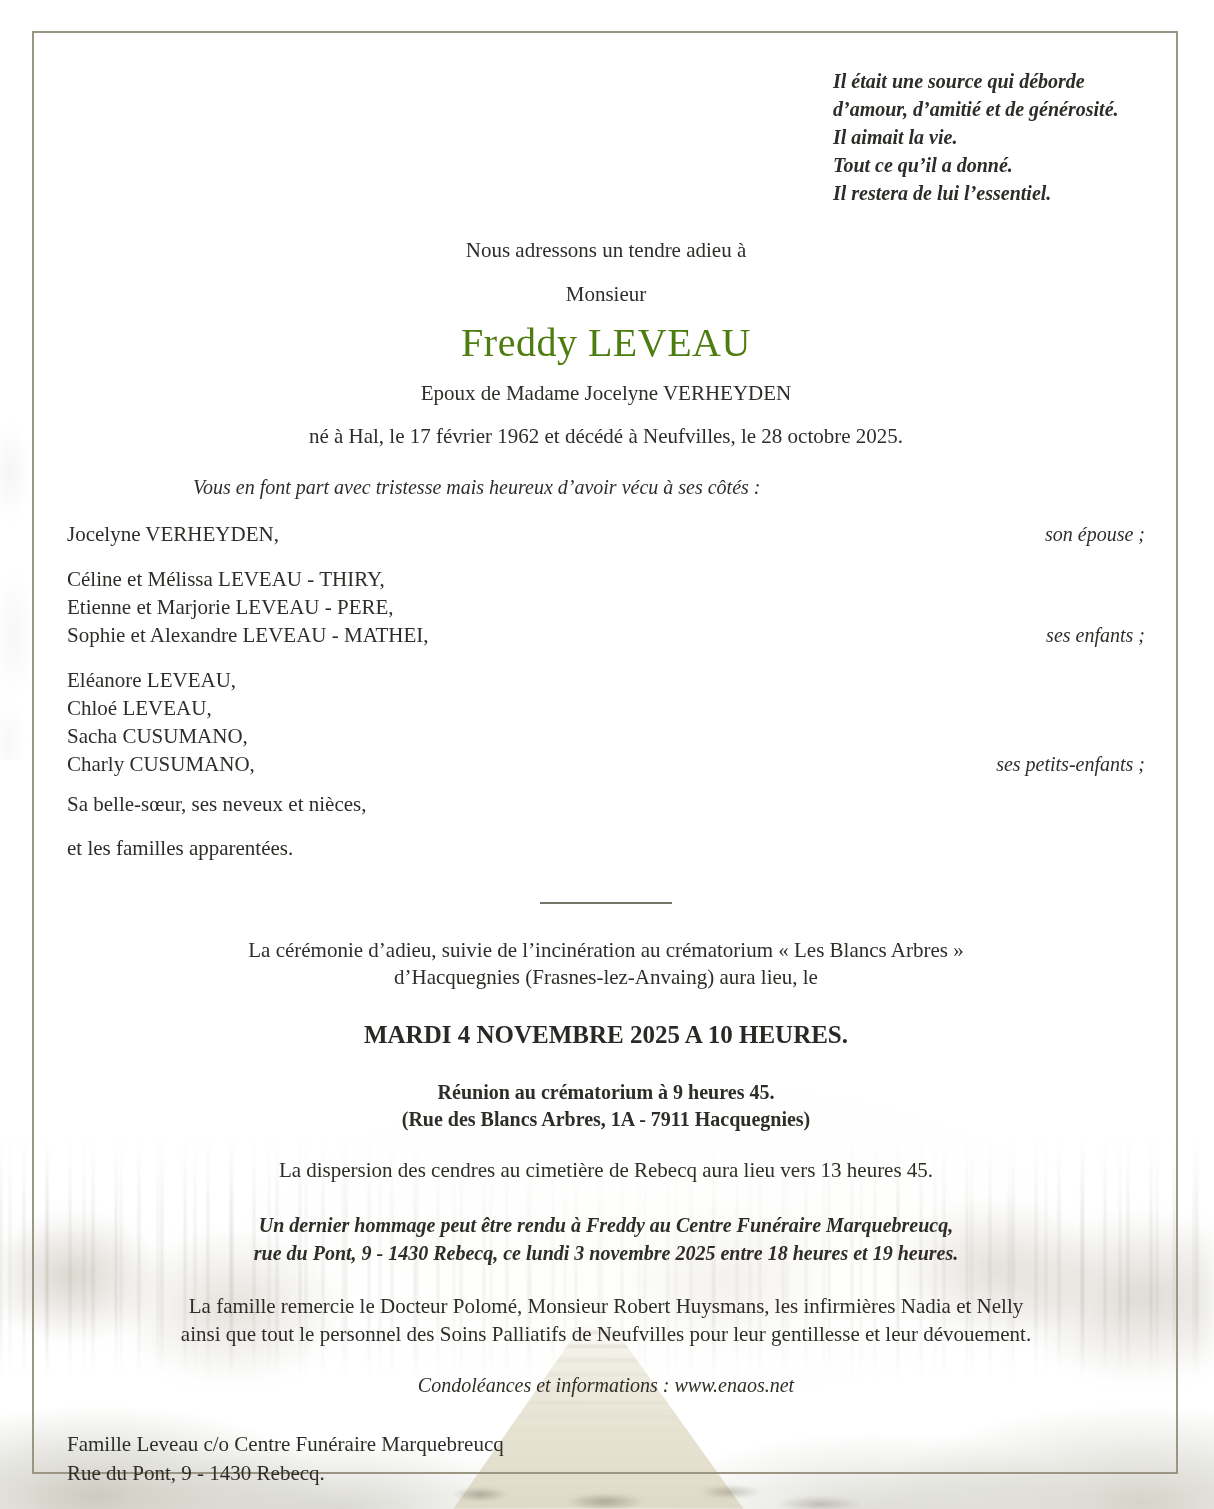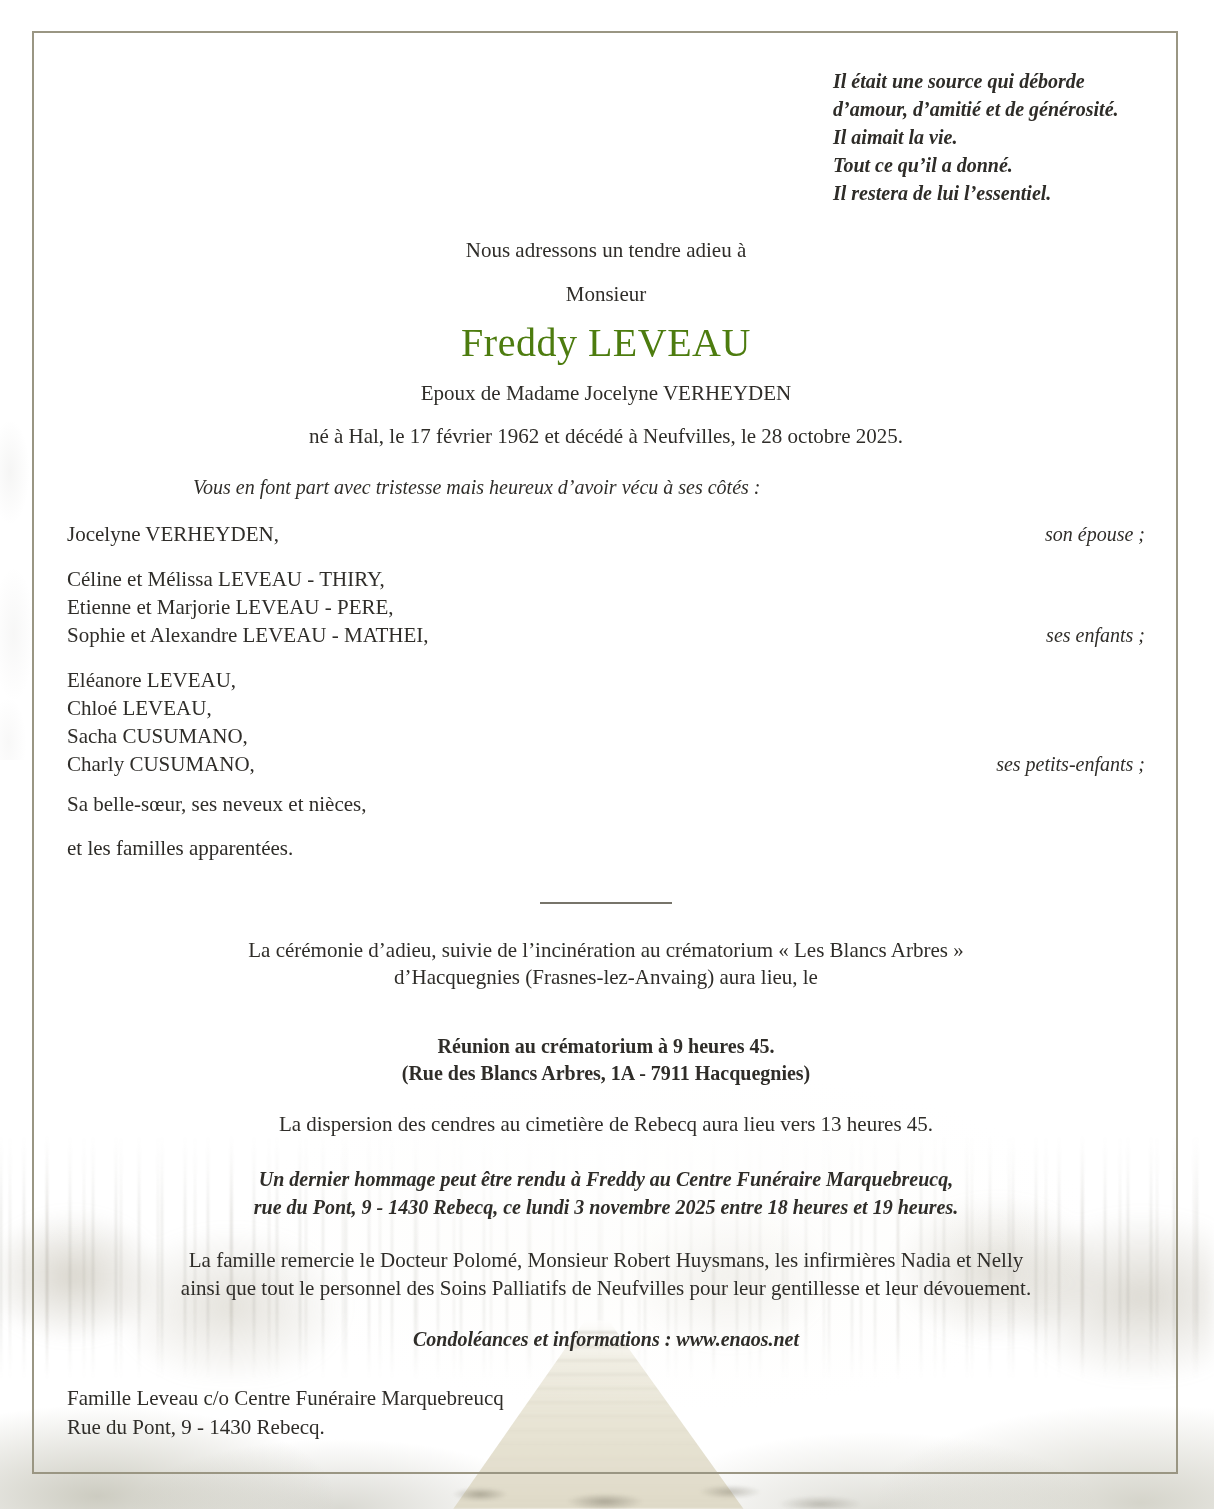--- a/index.html
+++ b/index.html
@@ -65,25 +65,25 @@
   .lead{margin-top:27px;margin-left:126px;font-style:italic;font-size:20px;}
   .fam{margin-top:21px;font-size:21px;line-height:28px;}
   .fam-group{display:flex;justify-content:space-between;align-items:flex-end;}
   .fam-group + .fam-group{margin-top:17px;}
   .fam-rel{font-style:italic;font-size:20px;white-space:nowrap;}
   .fam-closing{margin-top:12px;font-size:21px;line-height:28px;}
   .fam-closing2{margin-top:16px;font-size:21px;line-height:28px;}
   .divider{width:132px;height:0;border-top:2px solid #77746a;margin:40px auto 0;}
   .cer-intro{margin-top:33px;font-size:21px;line-height:27px;}
   .cer-date{margin-top:30px;font-size:25px;font-weight:bold;color:#2b2925;}
-  .cer-meet{margin-top:42px;font-size:20px;line-height:27px;font-weight:bold;}
+  .cer-meet{margin-top:30px;font-size:20px;line-height:27px;font-weight:bold;}
   .cer-disp{margin-top:25px;font-size:21px;}
   .tribute{margin-top:28px;font-size:20px;line-height:28px;font-weight:bold;font-style:italic;}
   .thanks{margin-top:25px;font-size:21px;line-height:28px;}
-  .condol{margin-top:24px;font-size:20px;line-height:27px;font-weight:bold;font-style:italic;}
+  .condol{margin-top:24px;font-size:20px;line-height:27px;font-weight:normal;font-style:italic;}
   .sender{margin-top:31px;font-size:21px;line-height:29px;text-align:left;}
 </style>
 </head>
 <body>
 
 <div class="photo">
   <div class="ph-base"></div>
   <div class="ph-grass"></div>
   <div class="ph-trees"></div>
   <div class="ph-trunks"></div>
@@ -140,20 +140,21 @@
     <div class="fam-closing">Sa belle-sœur, ses neveux et nièces,</div>
     <div class="fam-closing2">et les familles apparentées.</div>
   </div>
 
   <div class="divider"></div>
 
   <div class="centered cer-intro">
     <div>La cérémonie d’adieu, suivie de l’incinération au crématorium « Les Blancs Arbres »</div>
     <div>d’Hacquegnies (Frasnes-lez-Anvaing) aura lieu, le</div>
   </div>
+  <div class="centered cer-date">MARDI 4 NOVEMBRE 2025 A 10 HEURES.</div>
   <div class="centered cer-meet">
     <div>Réunion au crématorium à 9 heures 45.</div>
     <div>(Rue des Blancs Arbres, 1A - 7911 Hacquegnies)</div>
   </div>
   <div class="centered cer-disp">La dispersion des cendres au cimetière de Rebecq aura lieu vers 13 heures 45.</div>
 
   <div class="centered tribute">
     <div>Un dernier hommage peut être rendu à Freddy au Centre Funéraire Marquebreucq,</div>
     <div>rue du Pont, 9 - 1430 Rebecq, ce lundi 3 novembre 2025 entre 18 heures et 19 heures.</div>
   </div>

